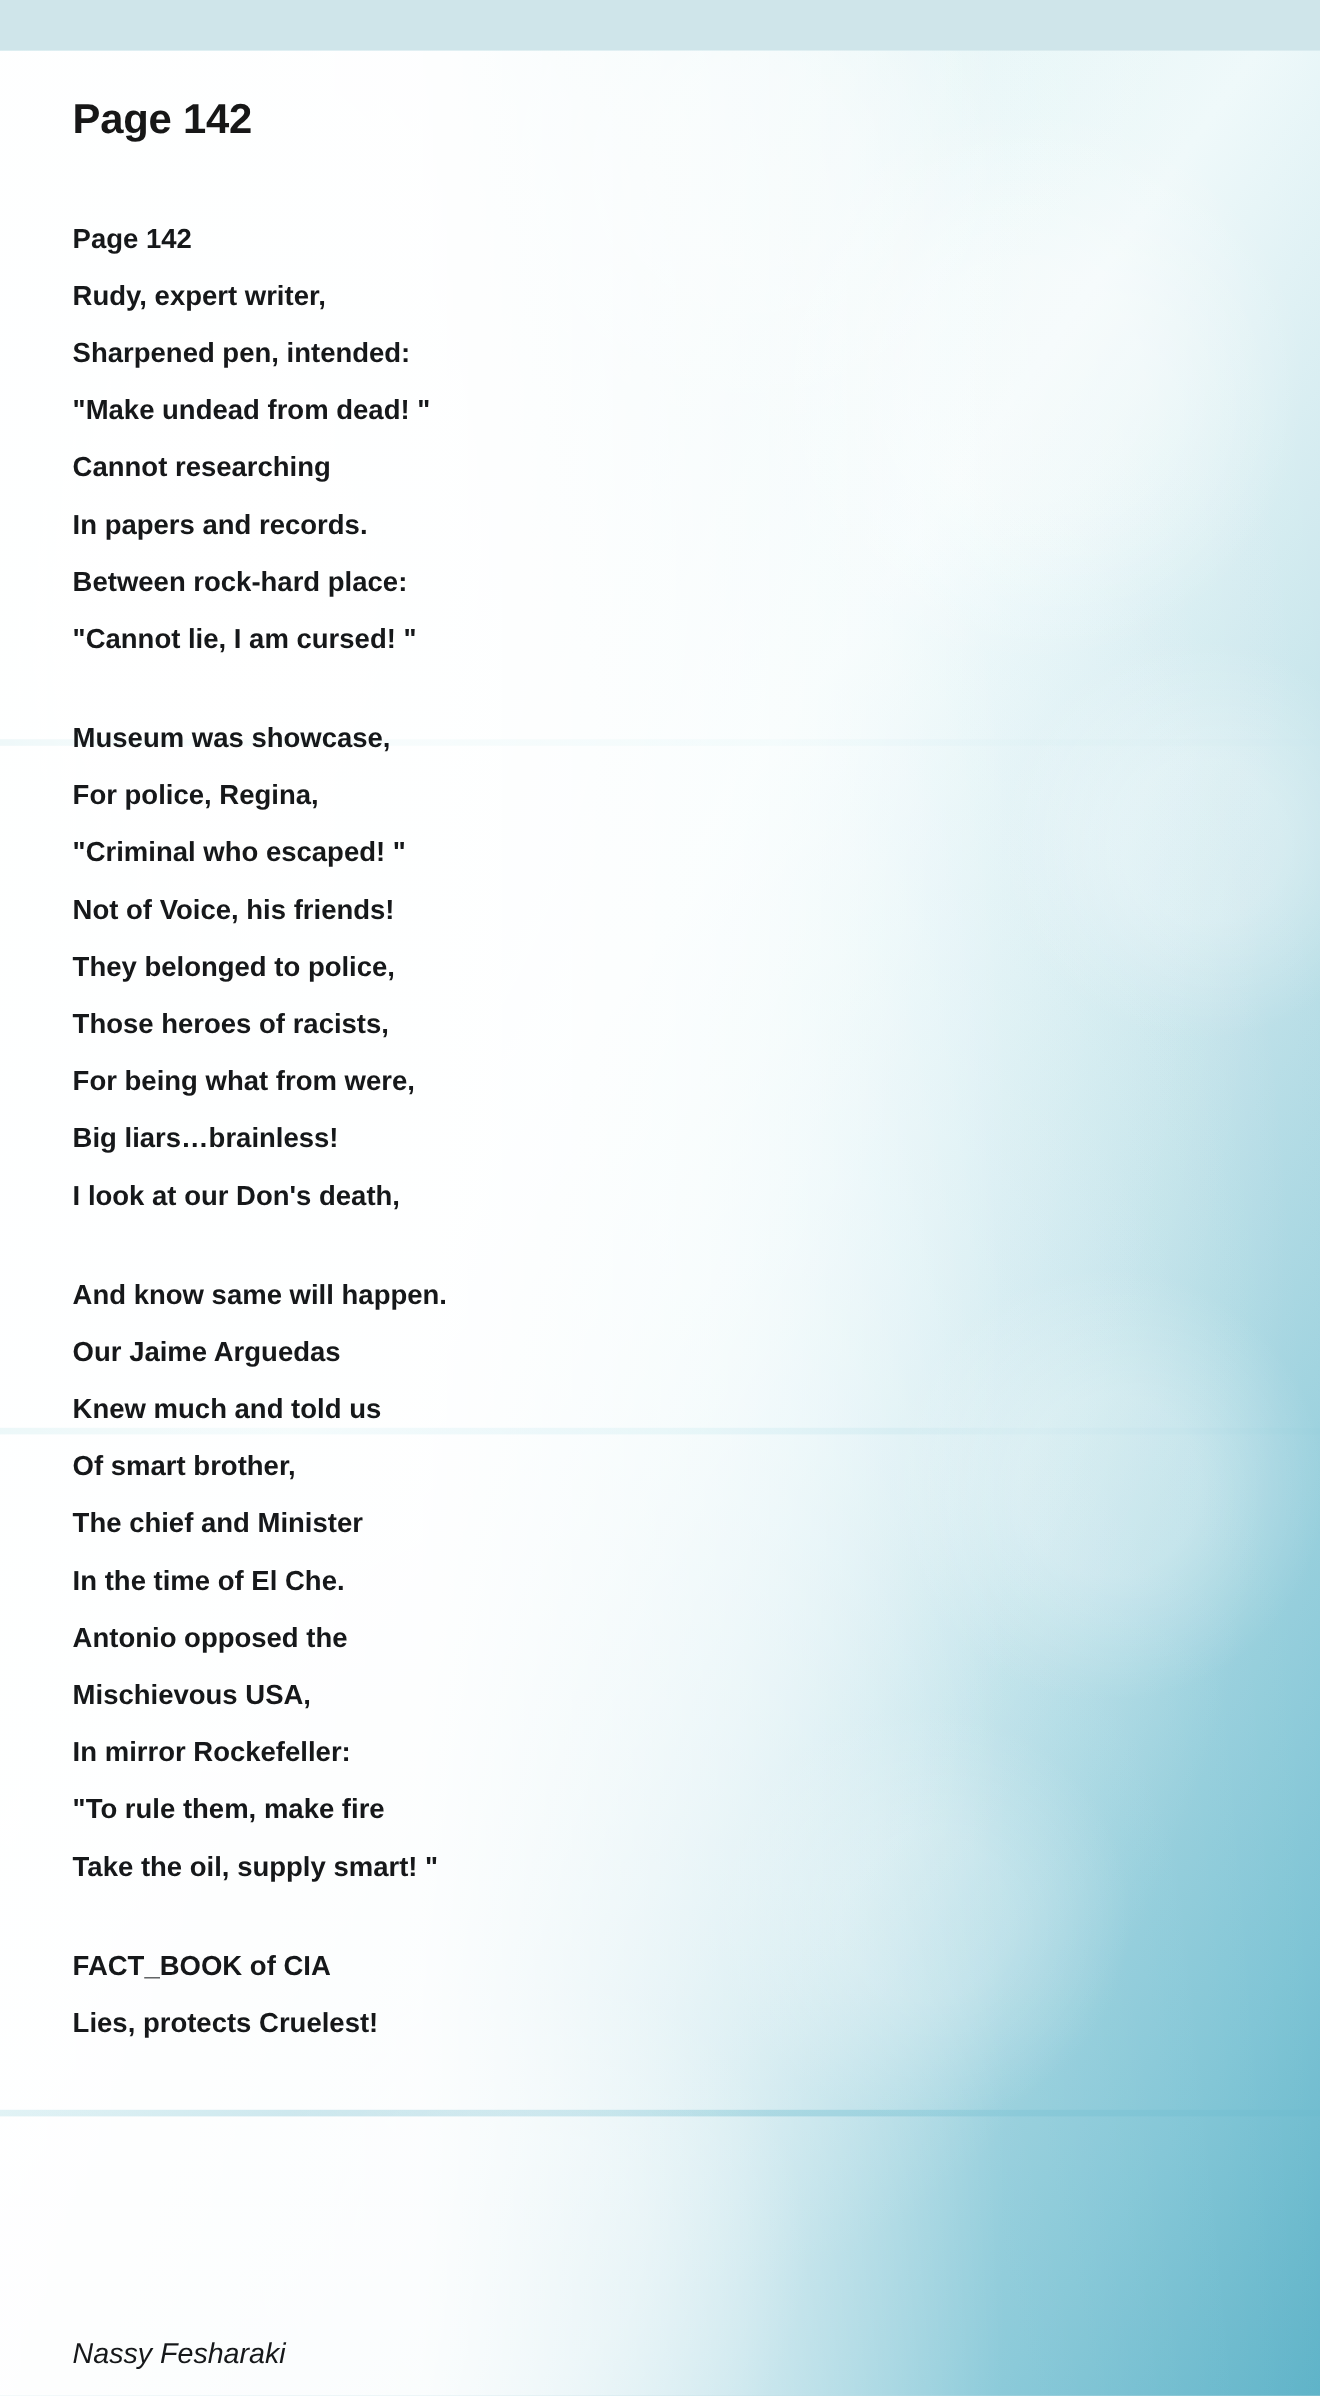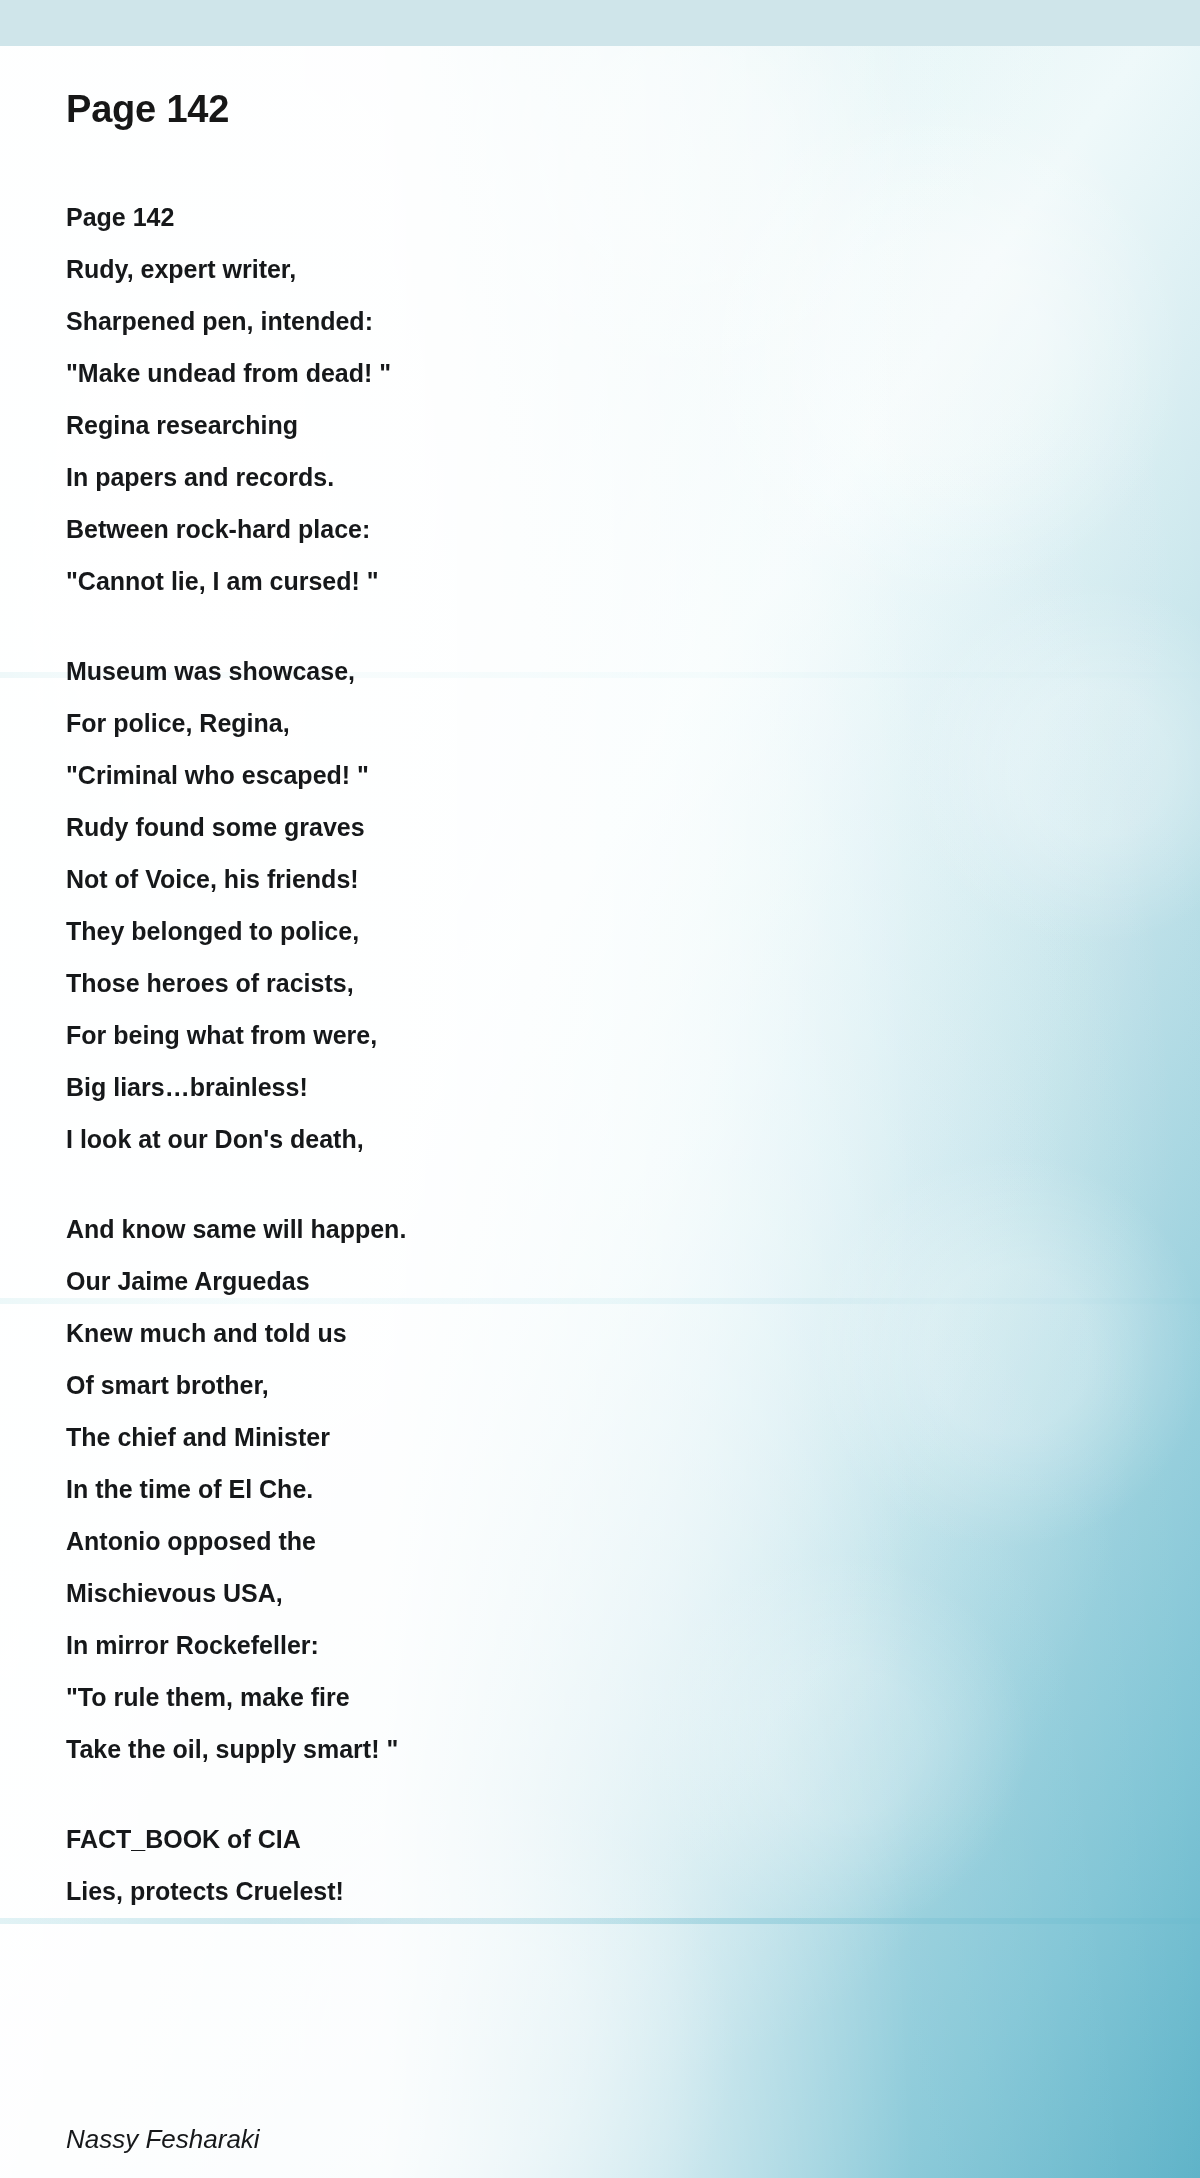--- a/index.html
+++ b/index.html
@@ -111,31 +111,30 @@
 
     <div class="page-title">Page 142</div>
 
     <div class="stanzas">
 
       <div class="stanza">
         <div class="line">Page 142</div>
         <div class="line">Rudy, expert writer,</div>
         <div class="line">Sharpened pen, intended:</div>
         <div class="line">"Make undead from dead! "</div>
-        <div class="line">Regina researching</div>
+        <div class="line">Cannot researching</div>
         <div class="line">In papers and records.</div>
         <div class="line">Between rock-hard place:</div>
         <div class="line">"Cannot lie, I am cursed! "</div>
       </div>
 
       <div class="stanza">
         <div class="line">Museum was showcase,</div>
         <div class="line">For police, Regina,</div>
         <div class="line">"Criminal who escaped! "</div>
-        <div class="line">Rudy found some graves</div>
         <div class="line">Not of Voice, his friends!</div>
         <div class="line">They belonged to police,</div>
         <div class="line">Those heroes of racists,</div>
         <div class="line">For being what from were,</div>
         <div class="line">Big liars…brainless!</div>
         <div class="line">I look at our Don's death,</div>
       </div>
 
       <div class="stanza">
         <div class="line">And know same will happen.</div>

